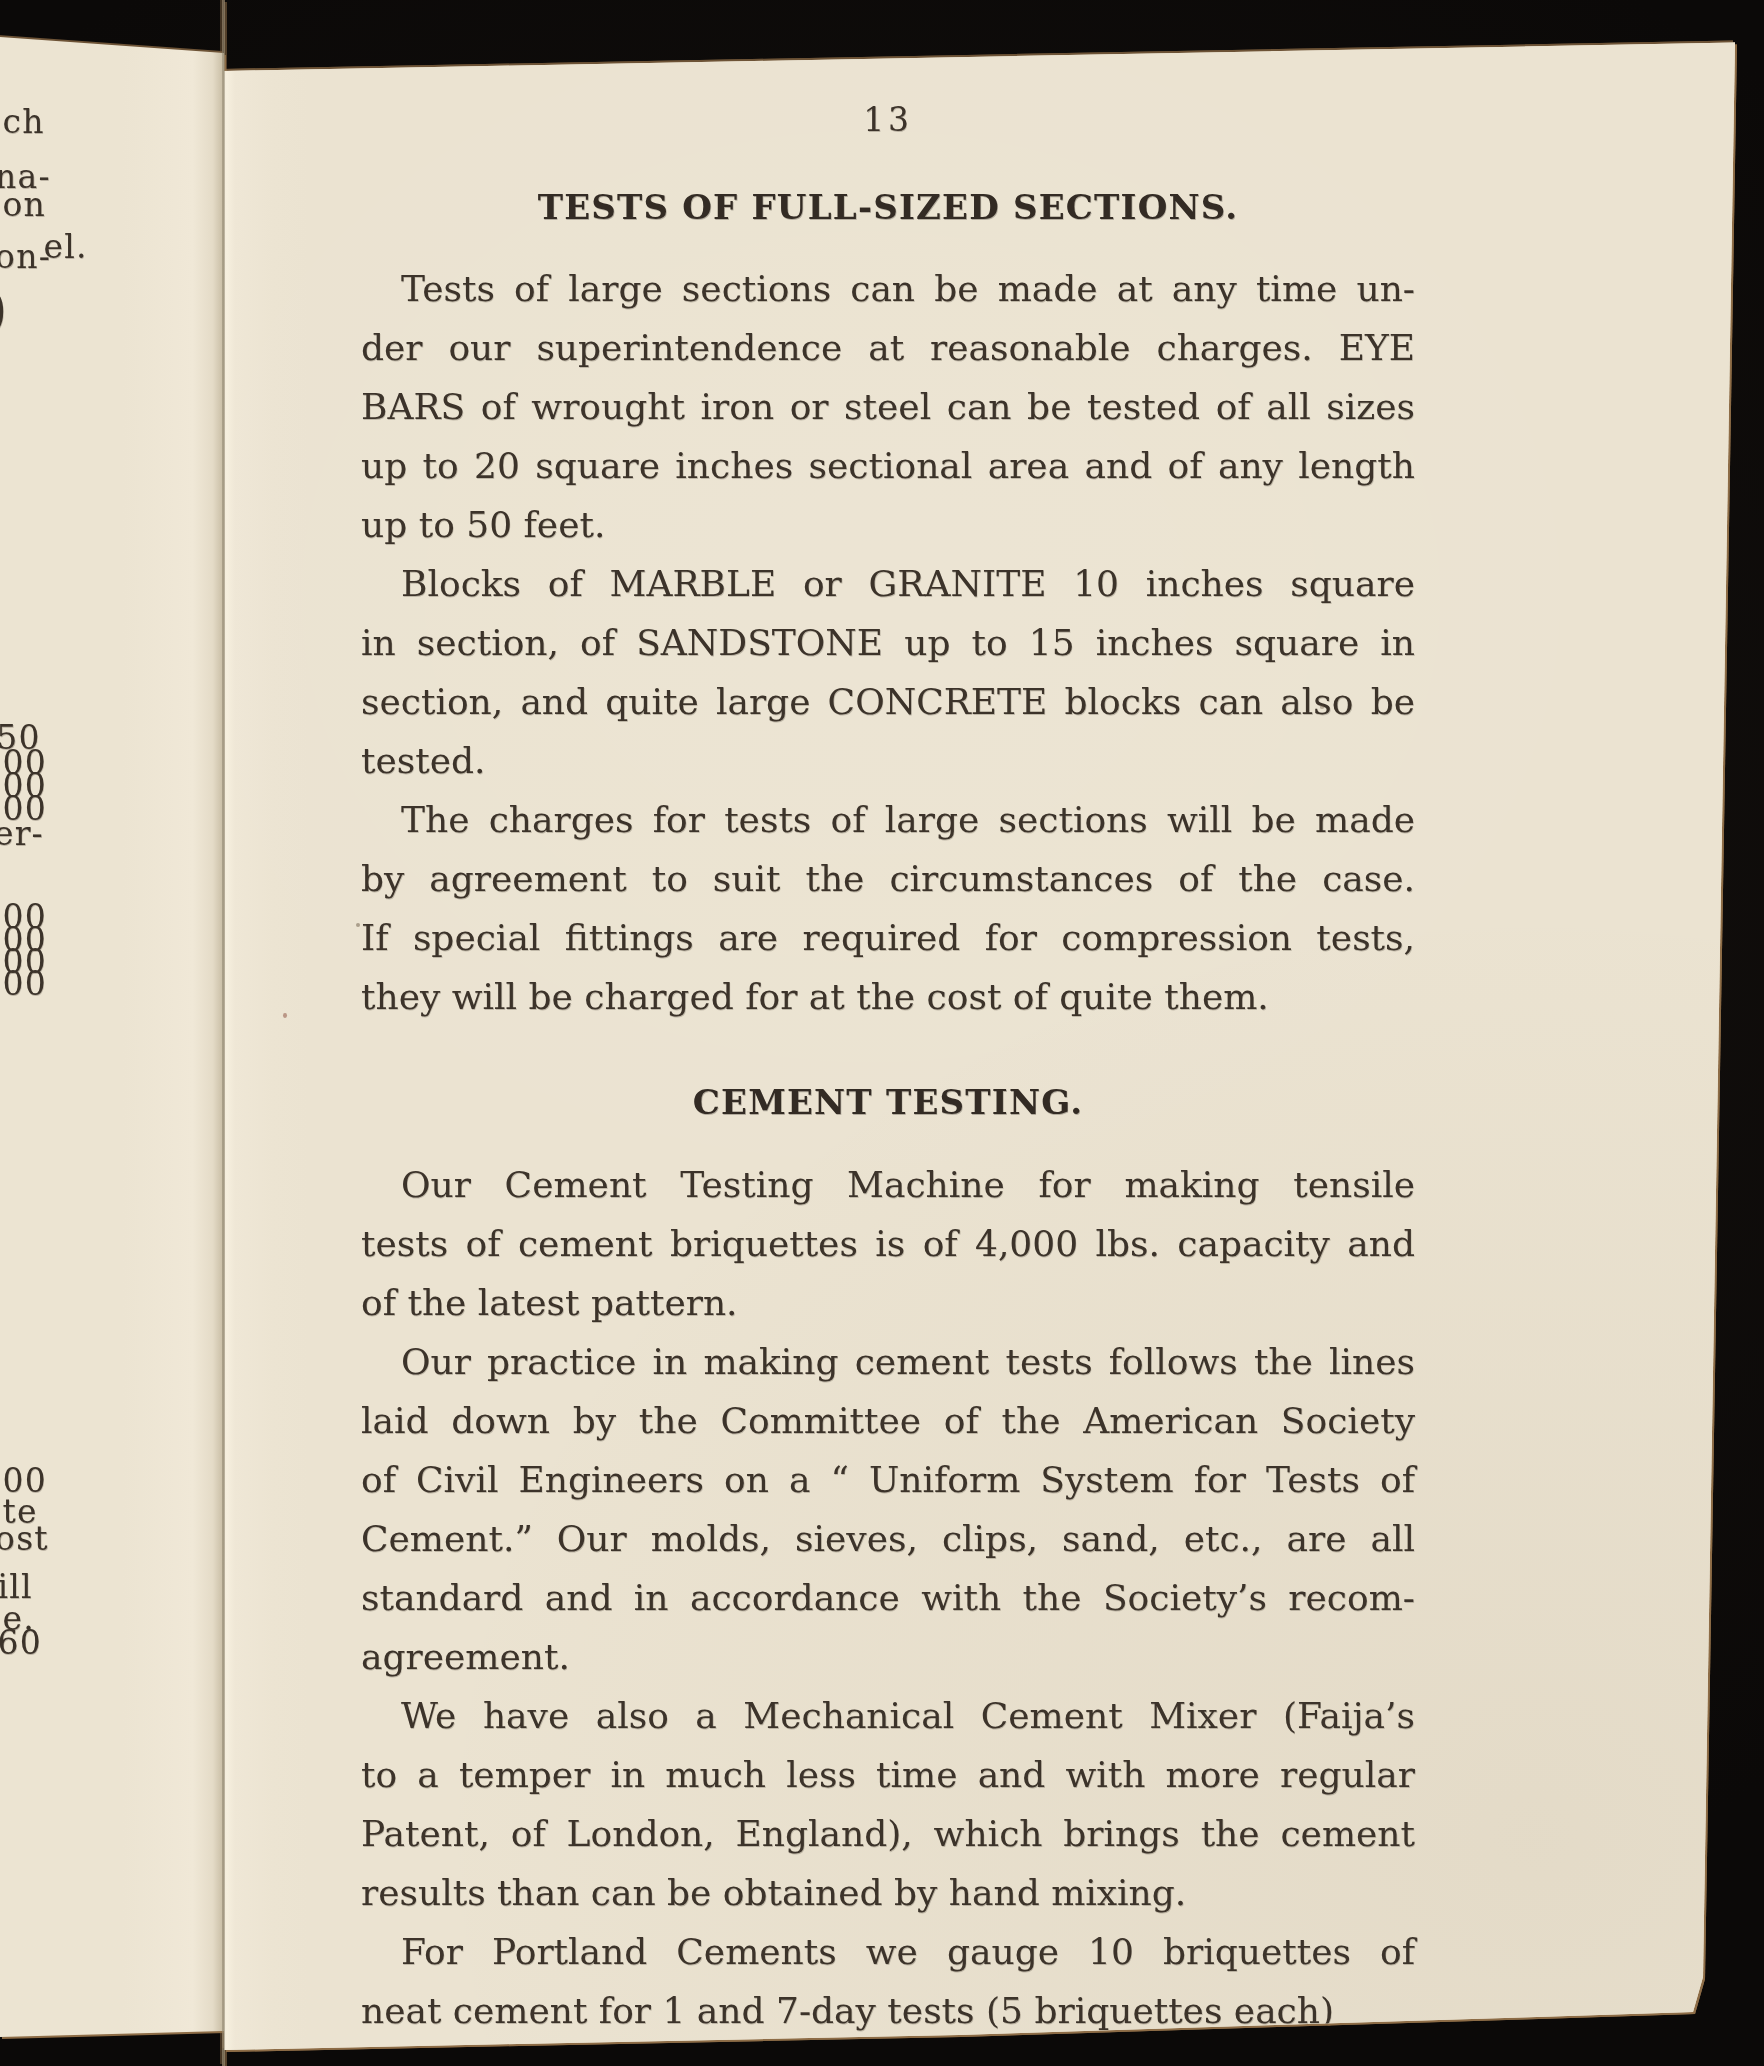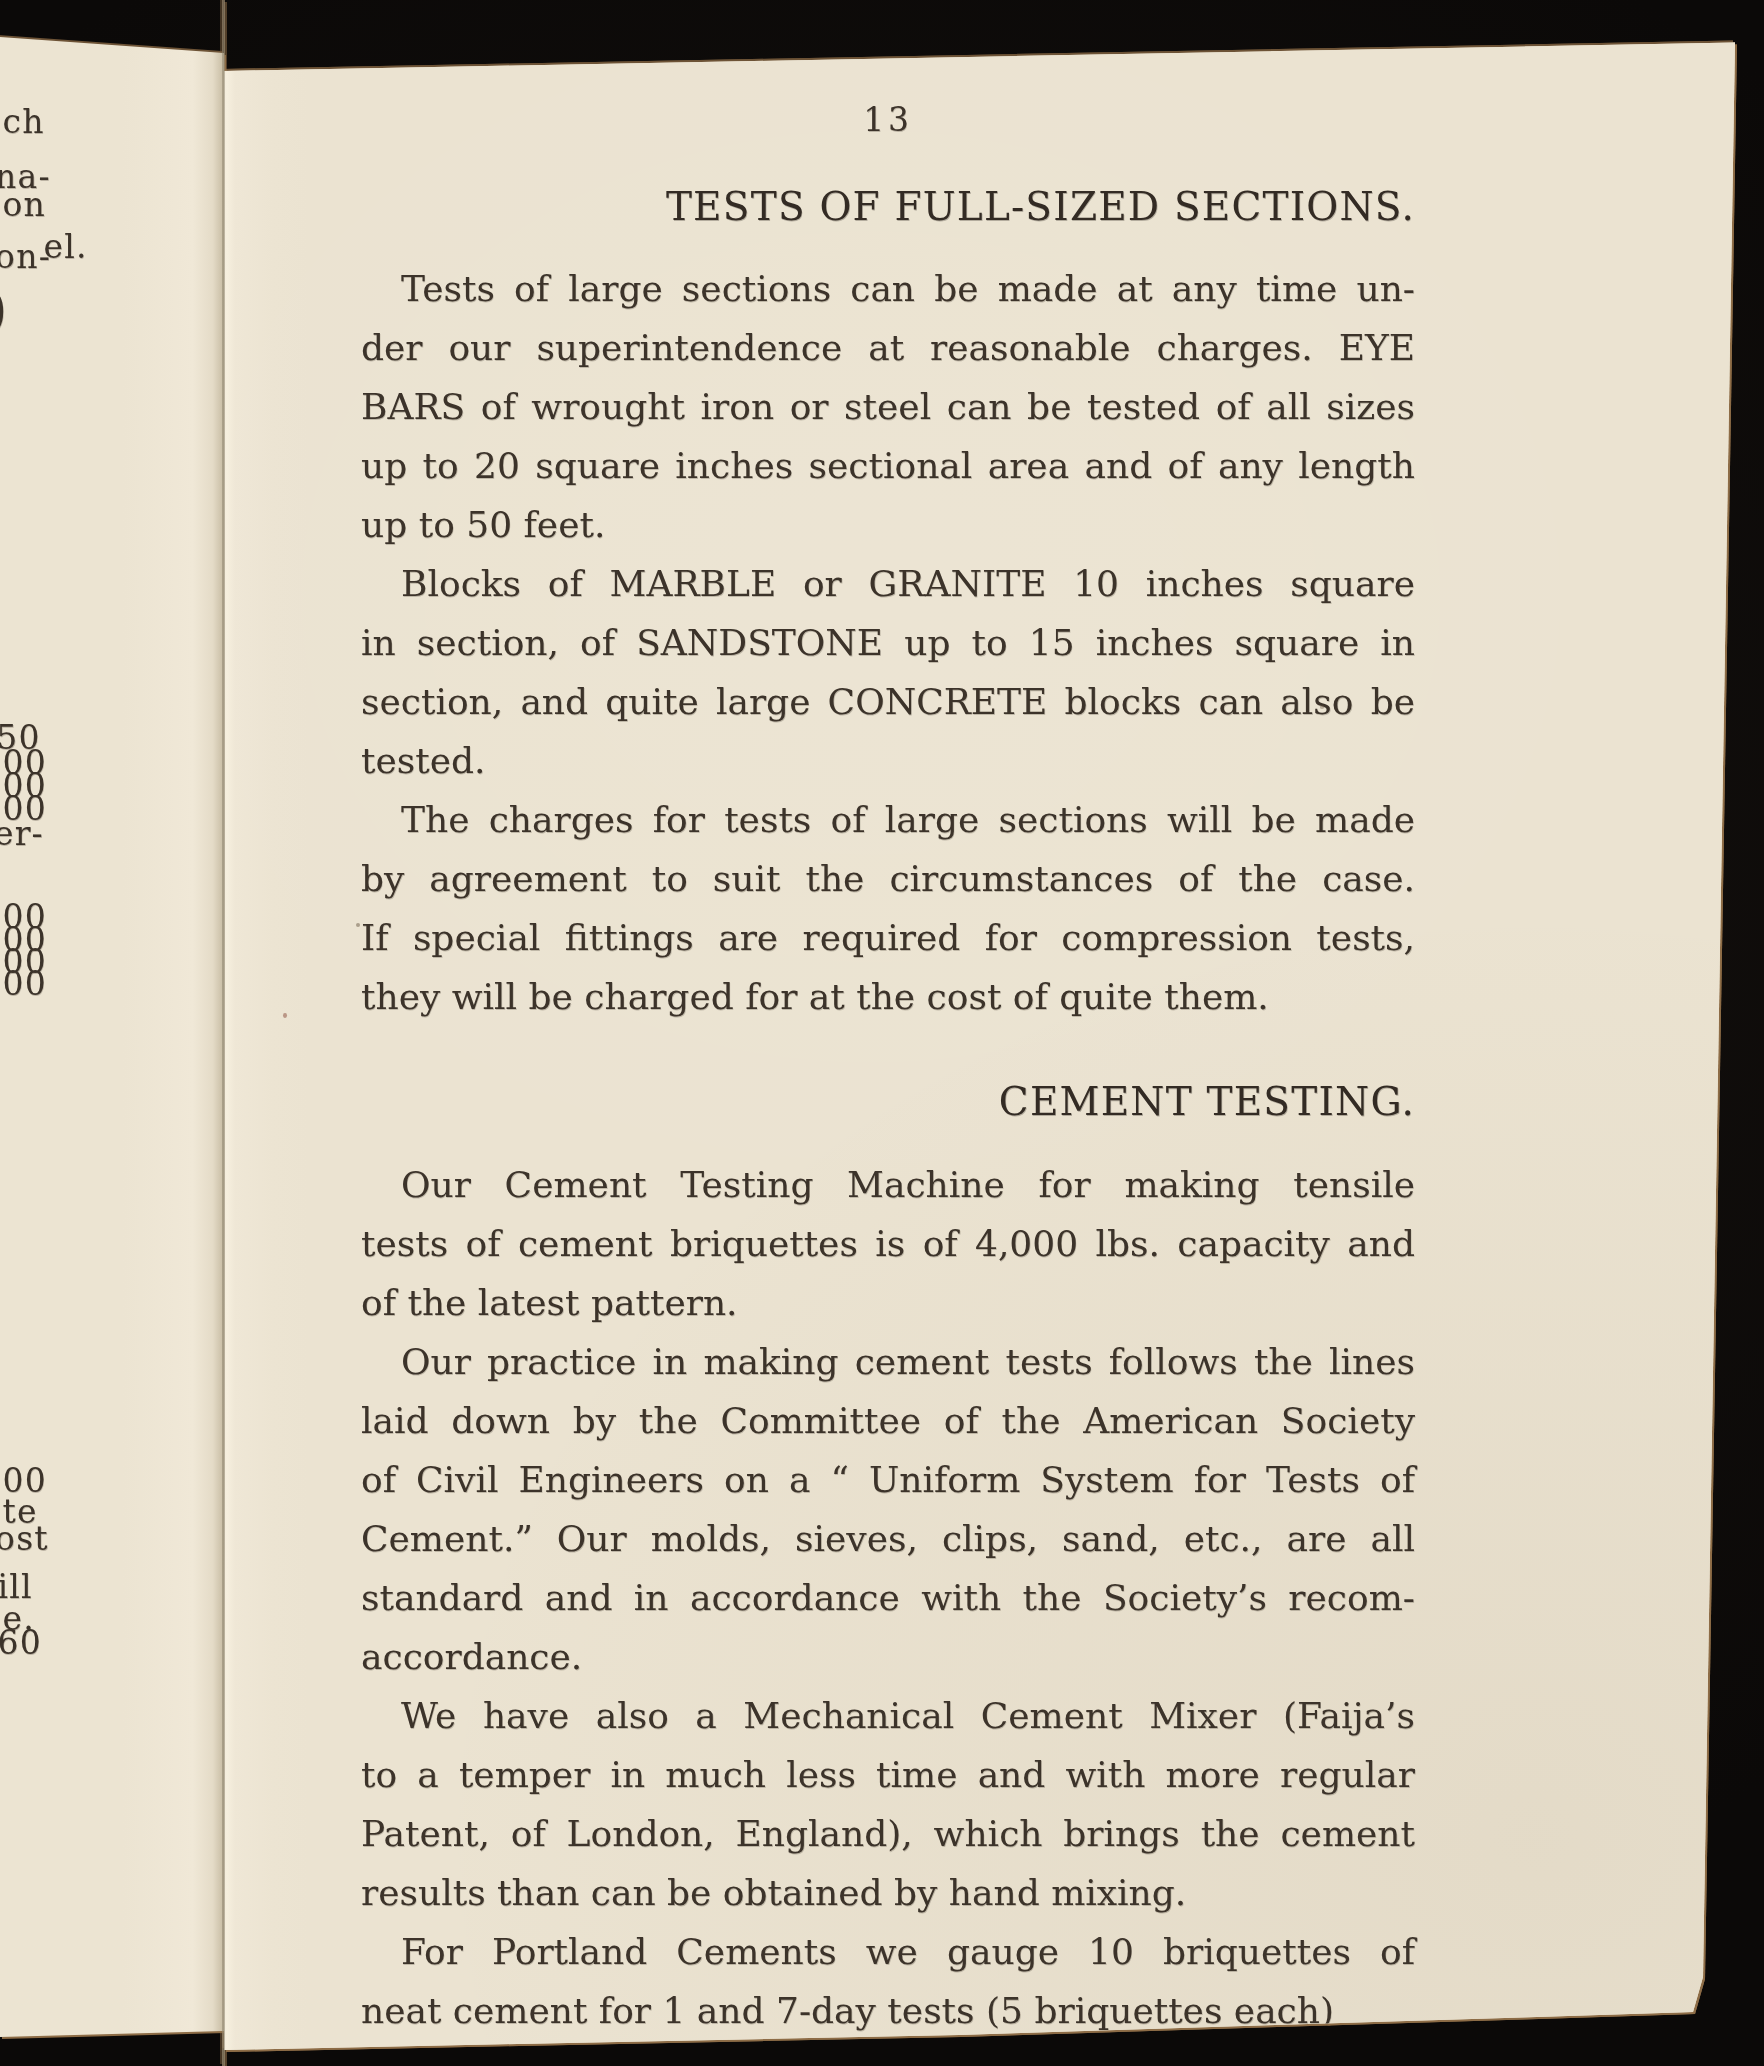--- a/index.html
+++ b/index.html
@@ -48,21 +48,21 @@
           linear-gradient(90deg,#f4ecdb 0,#f6efde 3.1px,#efe7d6 11px,#ece4d2 49px,#ebe3d1 86px);
         clip-path:polygon(0 53px,1511px 24.5px,1479px 1959px,1469px 1994px,735px 2017px,0 2032px);margin-top:18px;}
   .gutter-line{position:absolute;left:222px;top:0;width:3.1px;height:2066px;
         background:linear-gradient(180deg,rgba(150,140,118,.55),rgba(160,150,128,.75) 40%,
                    rgba(150,140,118,.6));z-index:5;}
 
   .page-number{position:absolute;top:82px;left:137px;width:1054px;text-align:center;
         font-size:33px;letter-spacing:3.7px;color:#3c332a;
         text-shadow:0.6px 0.6px 0 rgba(60,50,40,.28);}
   .text-block{position:absolute;left:137px;top:164px;width:1054px;}
-  .heading{font-weight:normal;font-size:39px;line-height:50px;text-align:right;
+  .heading{font-weight:bold;font-size:34px;line-height:50px;text-align:center;
         letter-spacing:1.2px;color:#332b24;margin:51px 0 28px;
         text-shadow:0.7px 0.7px 0 rgba(50,43,36,.3);}
   .heading:first-child{margin:0 0 27px;}
   .para{margin:0;}
   .line{height:59px;line-height:59px;font-size:36px;color:#3c332a;
         text-align:justify;text-align-last:justify;
         text-shadow:0.6px 0.6px 0 rgba(60,50,40,.25);}
   .line.last{text-align-last:left;}
   .para .line:first-child{text-indent:40px;}
 
@@ -129,21 +129,21 @@
               <div class="line">Our Cement Testing Machine for making tensile</div>
               <div class="line">tests of cement briquettes is of 4,000 lbs. capacity and</div>
               <div class="line last">of the latest pattern.</div>
             </div>
             <div class="para">
               <div class="line">Our practice in making cement tests follows the lines</div>
               <div class="line">laid down by the Committee of the American Society</div>
               <div class="line">of Civil Engineers on a “ Uniform System for Tests of</div>
               <div class="line">Cement.”   Our molds, sieves, clips, sand, etc., are all</div>
               <div class="line">standard and in accordance with the Society’s recom-</div>
-              <div class="line last">accordance.</div>
+              <div class="line last">agreement.</div>
             </div>
             <div class="para">
               <div class="line">We have also a Mechanical Cement Mixer (Faija’s</div>
               <div class="line">to a temper in much less time and with more regular</div>
               <div class="line">Patent, of London, England), which brings the cement</div>
               <div class="line last">results than can be obtained by hand mixing.</div>
             </div>
             <div class="para">
               <div class="line">For Portland Cements we gauge 10 briquettes of</div>
               <div class="line last">neat cement for 1 and 7-day tests (5 briquettes each)</div>

